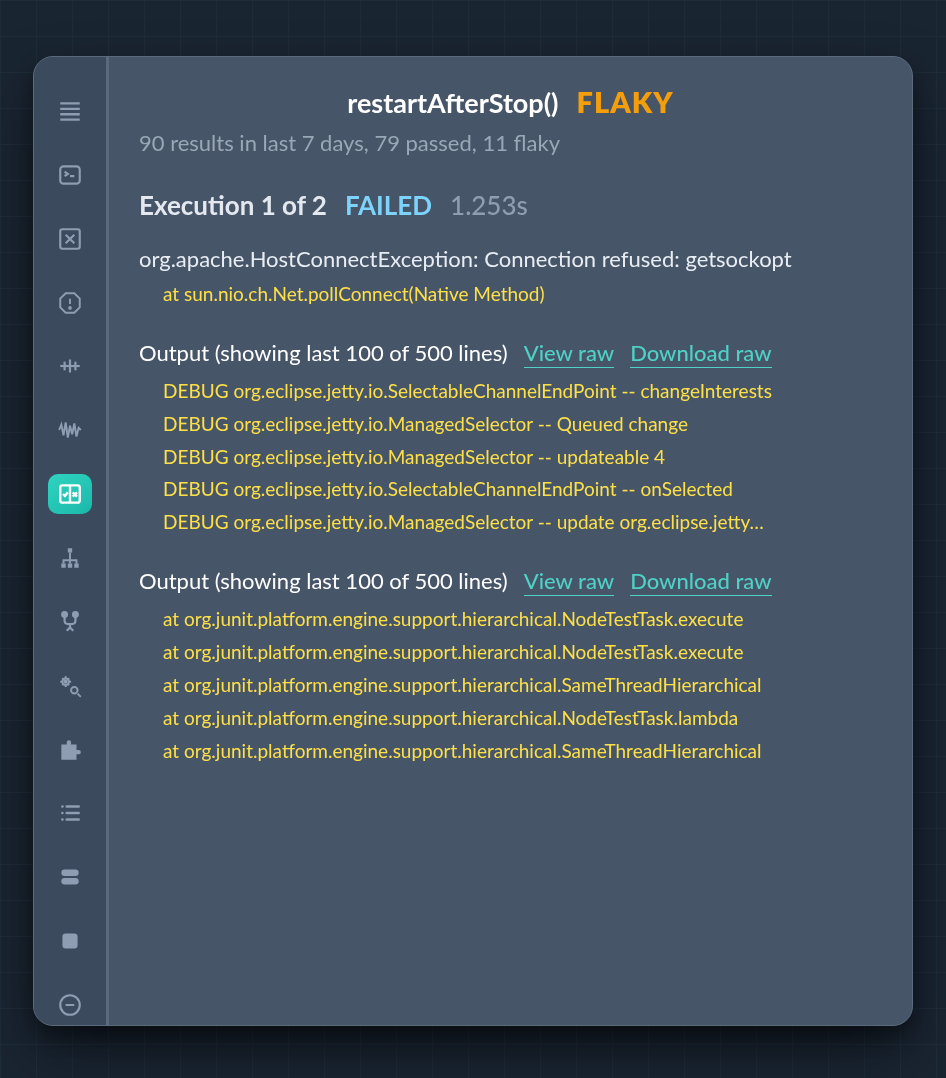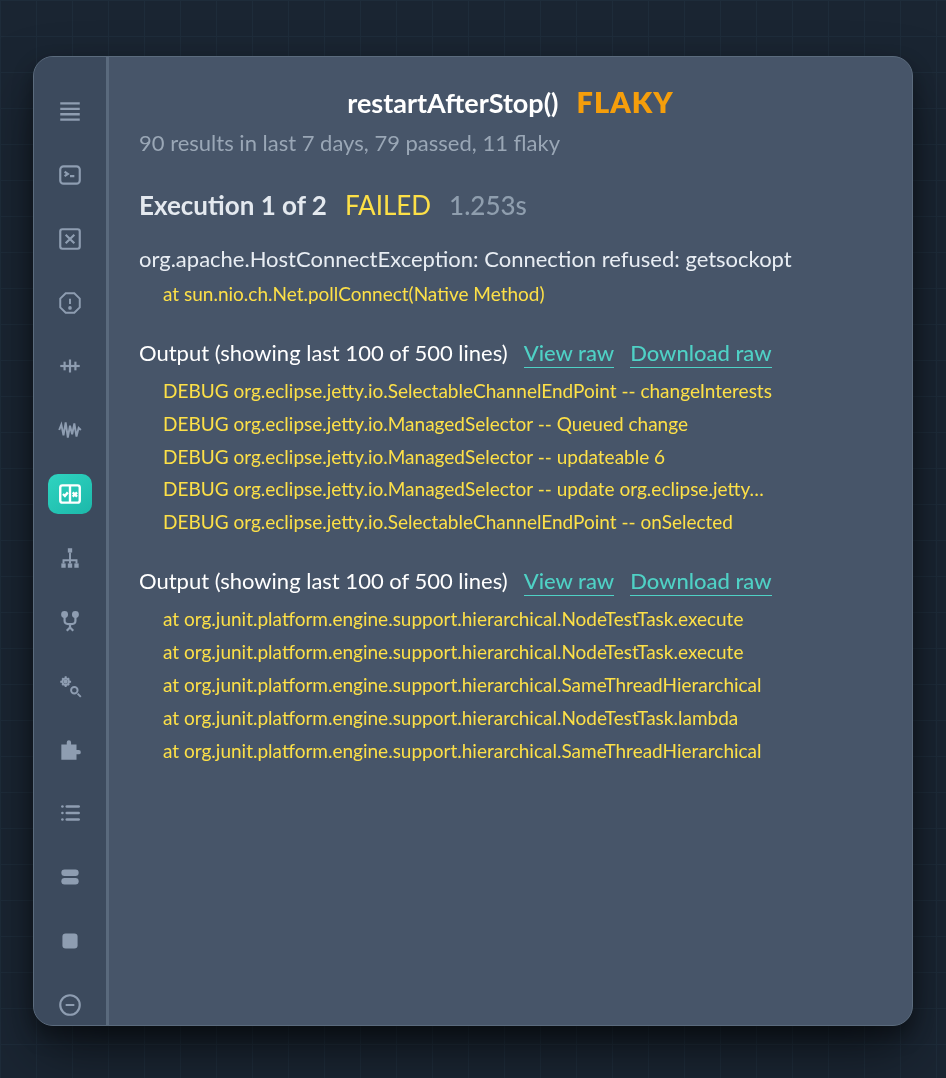--- a/index.html
+++ b/index.html
@@ -55,21 +55,21 @@
     overflow:hidden;
     font-size: 23px;
     line-height: 1.2;
   }
   .row-title { display:flex; align-items:baseline; gap:18px;justify-content:center; }
   .test-name { font-weight:700; font-size: 27px; color:#fff; }
   .badge-flaky { font-weight:800; color:#f59e0b; font-size:29px; letter-spacing:1px; }
   .subsummary { margin-top:10px; color:#9aa7b6; font-size:22px; }
 
   .exec-header { margin-top: 34px; display:flex; align-items:baseline; gap:18px; font-size:26px; font-weight:700;}
-  .exec-header .st-failed { color:#fde047; font-weight:400;}
+  .exec-header .st-failed { color:#7dd3fc; font-weight:700;}
   .exec-header .st-passed { color:#22c55e; font-weight:800;}
   .exec-header .duration { color:#8f9eae; font-weight:500;}
 
   .section-h { margin-top:30px; font-weight:700; font-size:23px; color:#fff;}
   .exc-msg { margin-top:25px; font-size:22px; color:#e8edf3; white-space:nowrap; overflow:hidden; text-overflow:ellipsis;}
   .stack-line, .log-line, .trace-line {
     color:#fde047;
     font-size:19px;
     white-space:nowrap; overflow:hidden; text-overflow:ellipsis;
     margin-top: 10px;
@@ -231,23 +231,23 @@
     <div class="stack-line">at sun.nio.ch.Net.pollConnect(Native Method)</div>
 
     <div class="output-header">
       <span class="lbl">Output (showing last 100 of 500 lines)</span>
       <a class="link">View raw</a>
       <a class="link">Download raw</a>
     </div>
     <div class="logs">
       <div class="log-line">DEBUG org.eclipse.jetty.io.SelectableChannelEndPoint -- changeInterests</div>
       <div class="log-line">DEBUG org.eclipse.jetty.io.ManagedSelector -- Queued change</div>
-      <div class="log-line">DEBUG org.eclipse.jetty.io.ManagedSelector -- updateable 6</div>
+      <div class="log-line">DEBUG org.eclipse.jetty.io.ManagedSelector -- updateable 4</div>
+      <div class="log-line">DEBUG org.eclipse.jetty.io.SelectableChannelEndPoint -- onSelected</div>
       <div class="log-line">DEBUG org.eclipse.jetty.io.ManagedSelector -- update org.eclipse.jetty…</div>
-      <div class="log-line">DEBUG org.eclipse.jetty.io.SelectableChannelEndPoint -- onSelected</div>
     </div>
 
 
     <div class="output-header">
       <span class="lbl">Output (showing last 100 of 500 lines)</span>
       <a class="link">View raw</a>
       <a class="link">Download raw</a>
     </div>
     <div class="logs">
       <div class="trace-line">at org.junit.platform.engine.support.hierarchical.NodeTestTask.execute</div>

